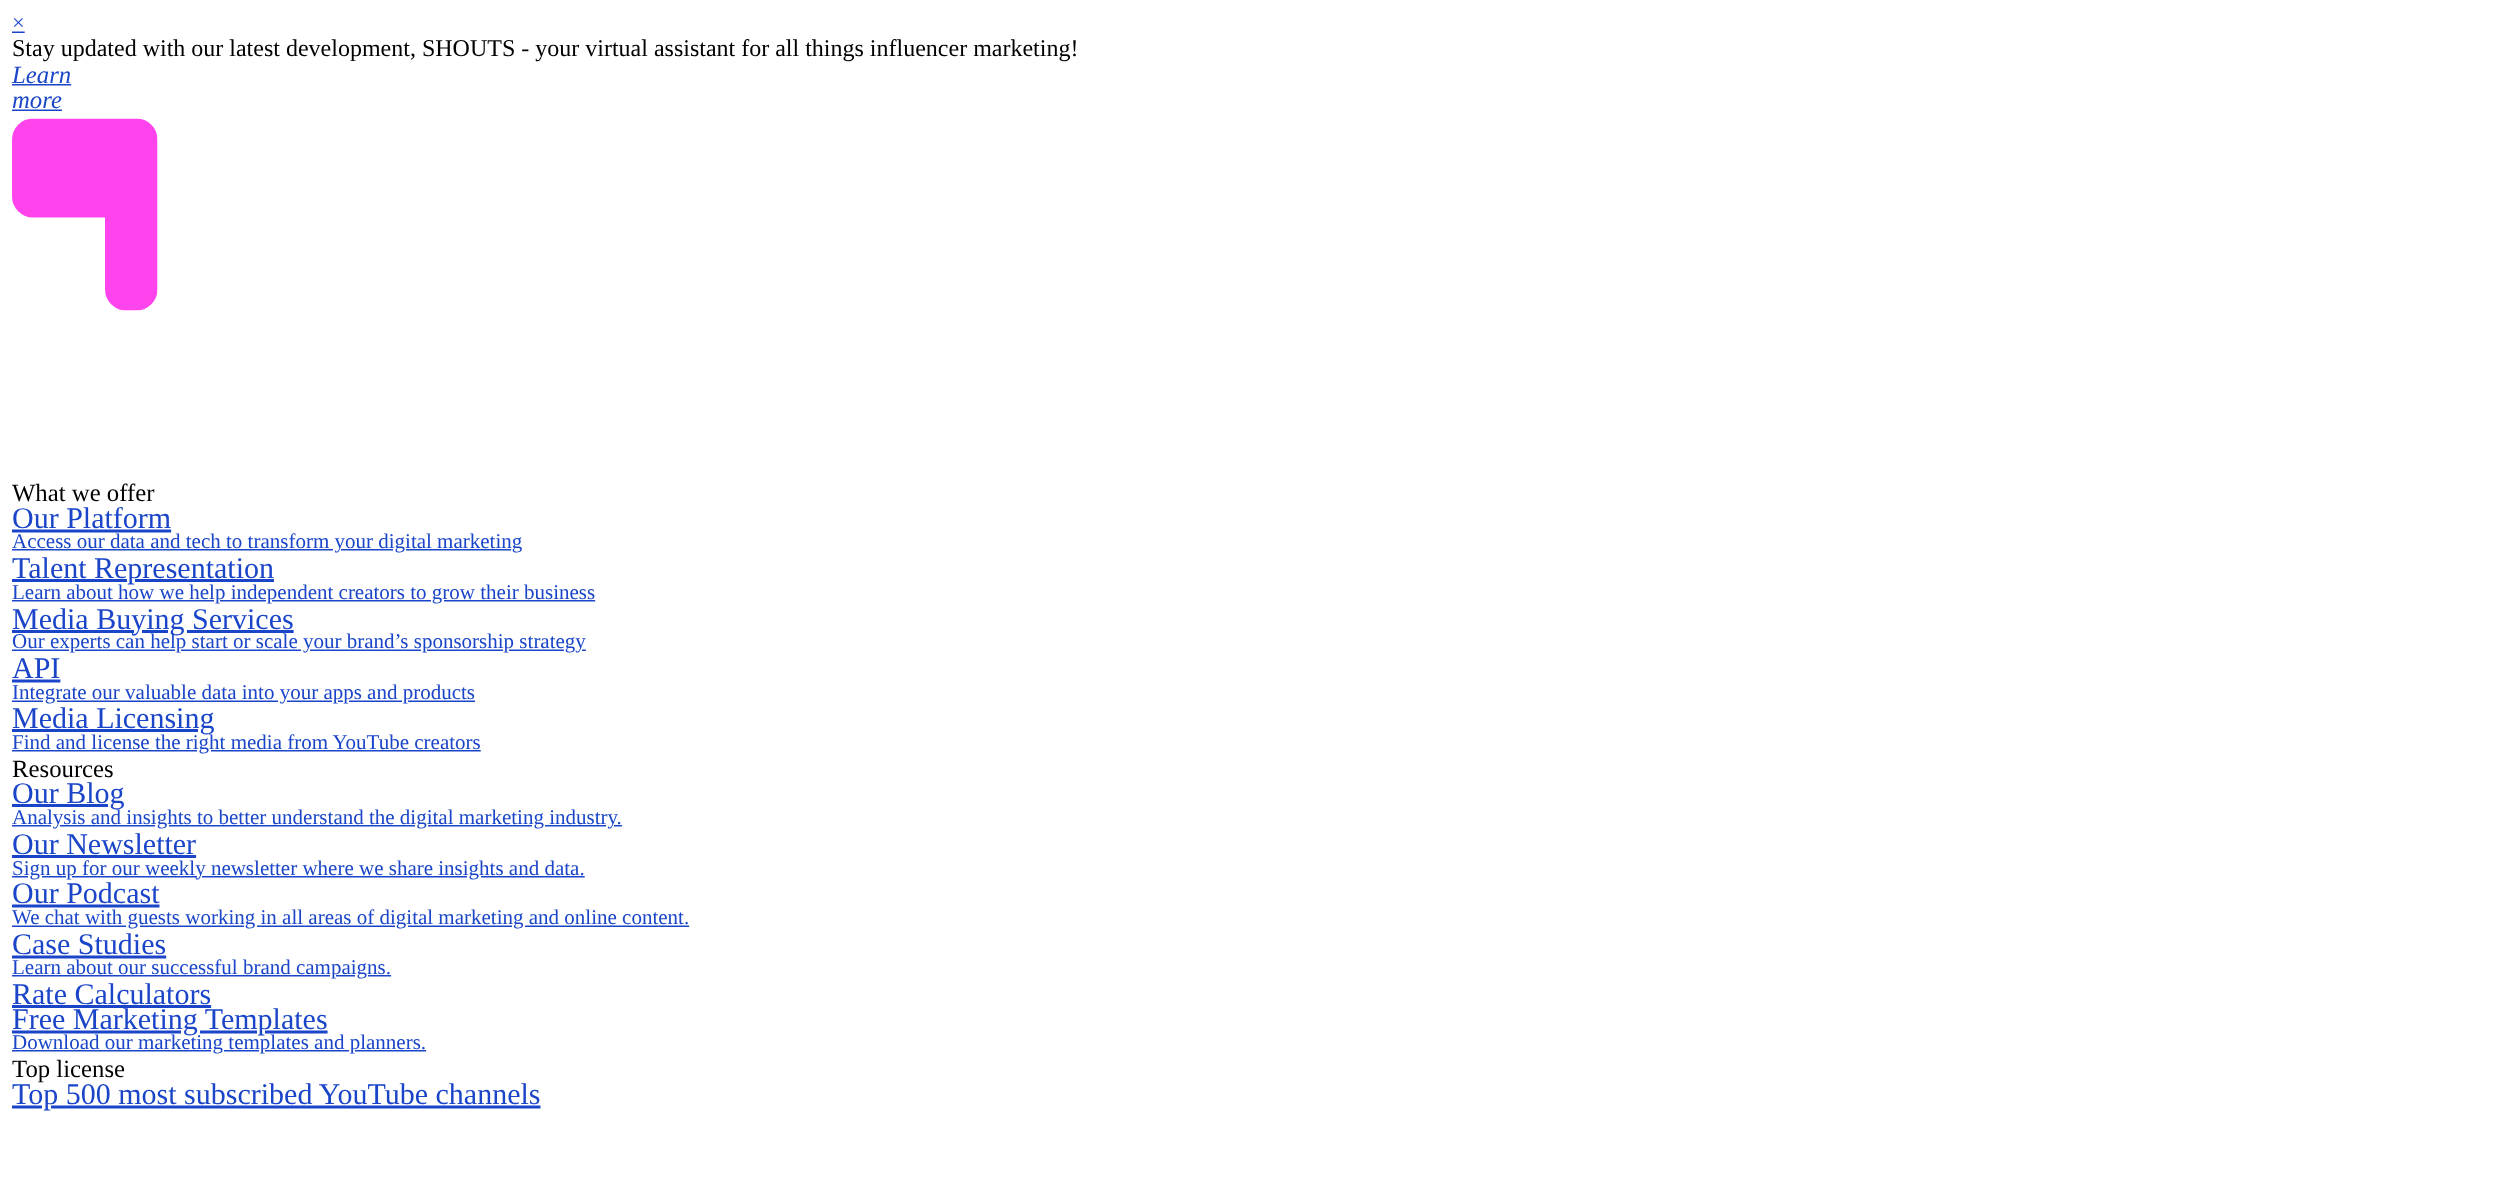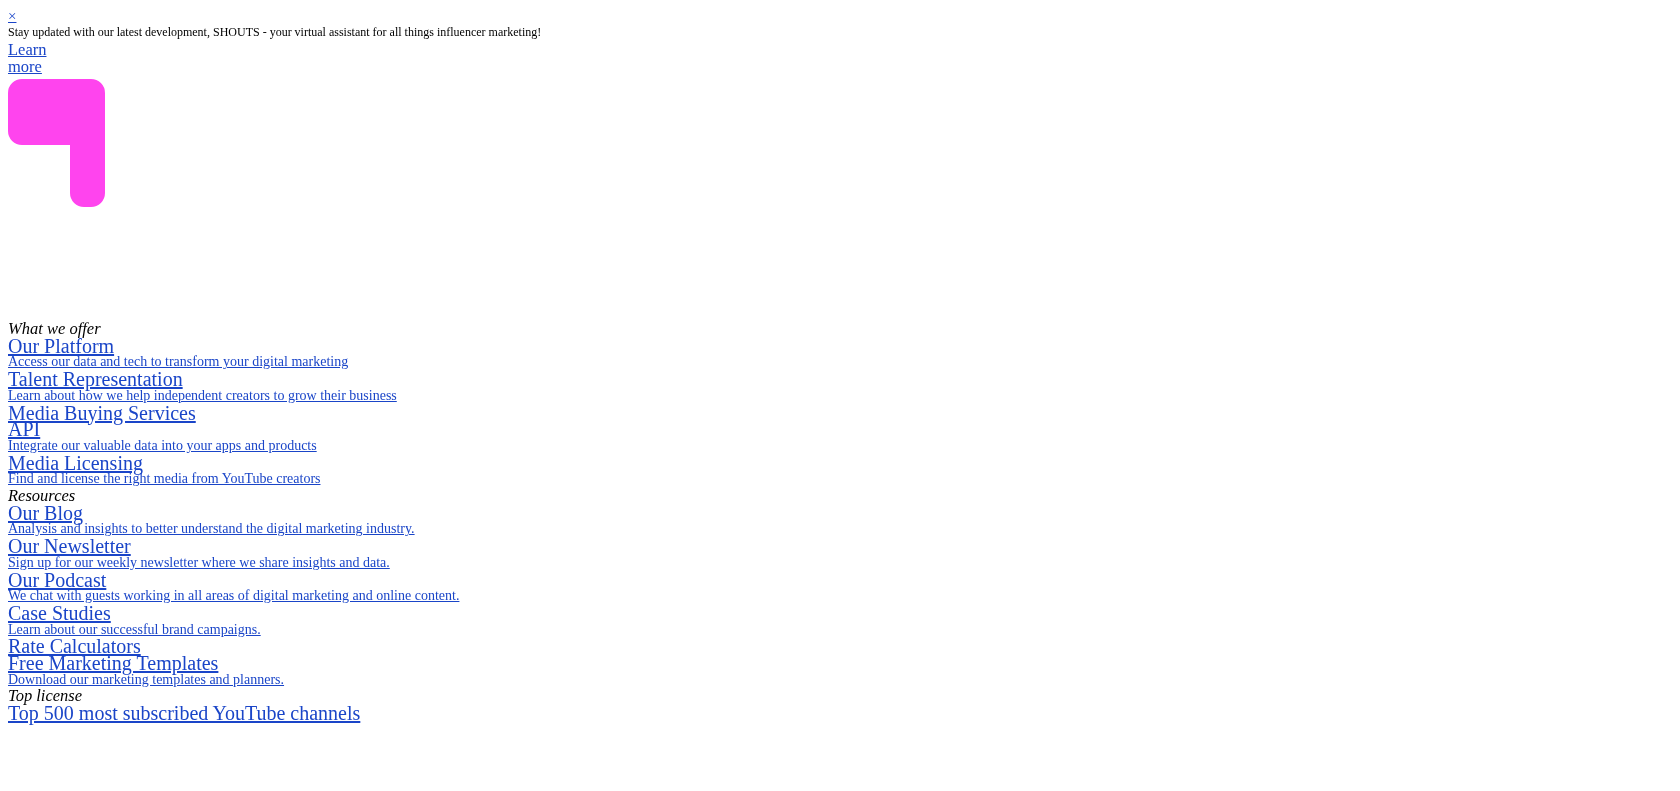--- a/index.html
+++ b/index.html
@@ -35,30 +35,31 @@
   .banner-close {
     display: block;
     width: 12px;
     font-size: 15px;
     line-height: 16px;
     color: #1a45c8;
     text-decoration: underline;
   }
   .banner-text {
     display: block;
-    font-size: 12px;
+    font-size: 16px;
     line-height: 17px;
     white-space: nowrap;
     color: #000;
   }
   .banner-link {
     display: block;
     font-size: 16.5px;
     line-height: 17px;
     width: 70px;
+    font-style: italic;
   }
 
   
   .logo-wrap {
     position: relative;
     width: 110px;
     height: 130px;
     margin-top: 4px;
   }
   .logo-mark {
@@ -75,21 +76,20 @@
     margin-top: 112px;
     line-height: 16.7px;
     font-size: 16.5px;
   }
   .nav-group-title {
     display: block;
     color: #000000;
     font-size: 16.5px;
     line-height: 16.7px;
     white-space: nowrap;
-    font-style: italic;
   }
   .nav-item-title {
     display: block;
     font-size: 20px;
     line-height: 16.7px;
     white-space: nowrap;
     width: max-content;
   }
   .nav-item-desc {
     display: block;
@@ -124,20 +124,21 @@
 
     <span class="nav-group-title">What we offer</span>
 
     <a href="#" class="plainlink nav-item-title">Our Platform</a>
     <a href="#" class="plainlink nav-item-desc">Access our data and tech to transform your digital marketing</a>
 
     <a href="#" class="plainlink nav-item-title">Talent Representation</a>
     <a href="#" class="plainlink nav-item-desc">Learn about how we help independent creators to grow their business</a>
 
     <a href="#" class="plainlink nav-item-title">Media Buying Services</a>
+    <a href="#" class="plainlink nav-item-desc">Our experts can help start or scale your brand’s sponsorship strategy</a>
 
     <a href="#" class="plainlink nav-item-title">API</a>
     <a href="#" class="plainlink nav-item-desc">Integrate our valuable data into your apps and products</a>
 
     <a href="#" class="plainlink nav-item-title">Media Licensing</a>
     <a href="#" class="plainlink nav-item-desc">Find and license the right media from YouTube creators</a>
 
     <span class="nav-group-title">Resources</span>
 
     <a href="#" class="plainlink nav-item-title">Our Blog</a>

